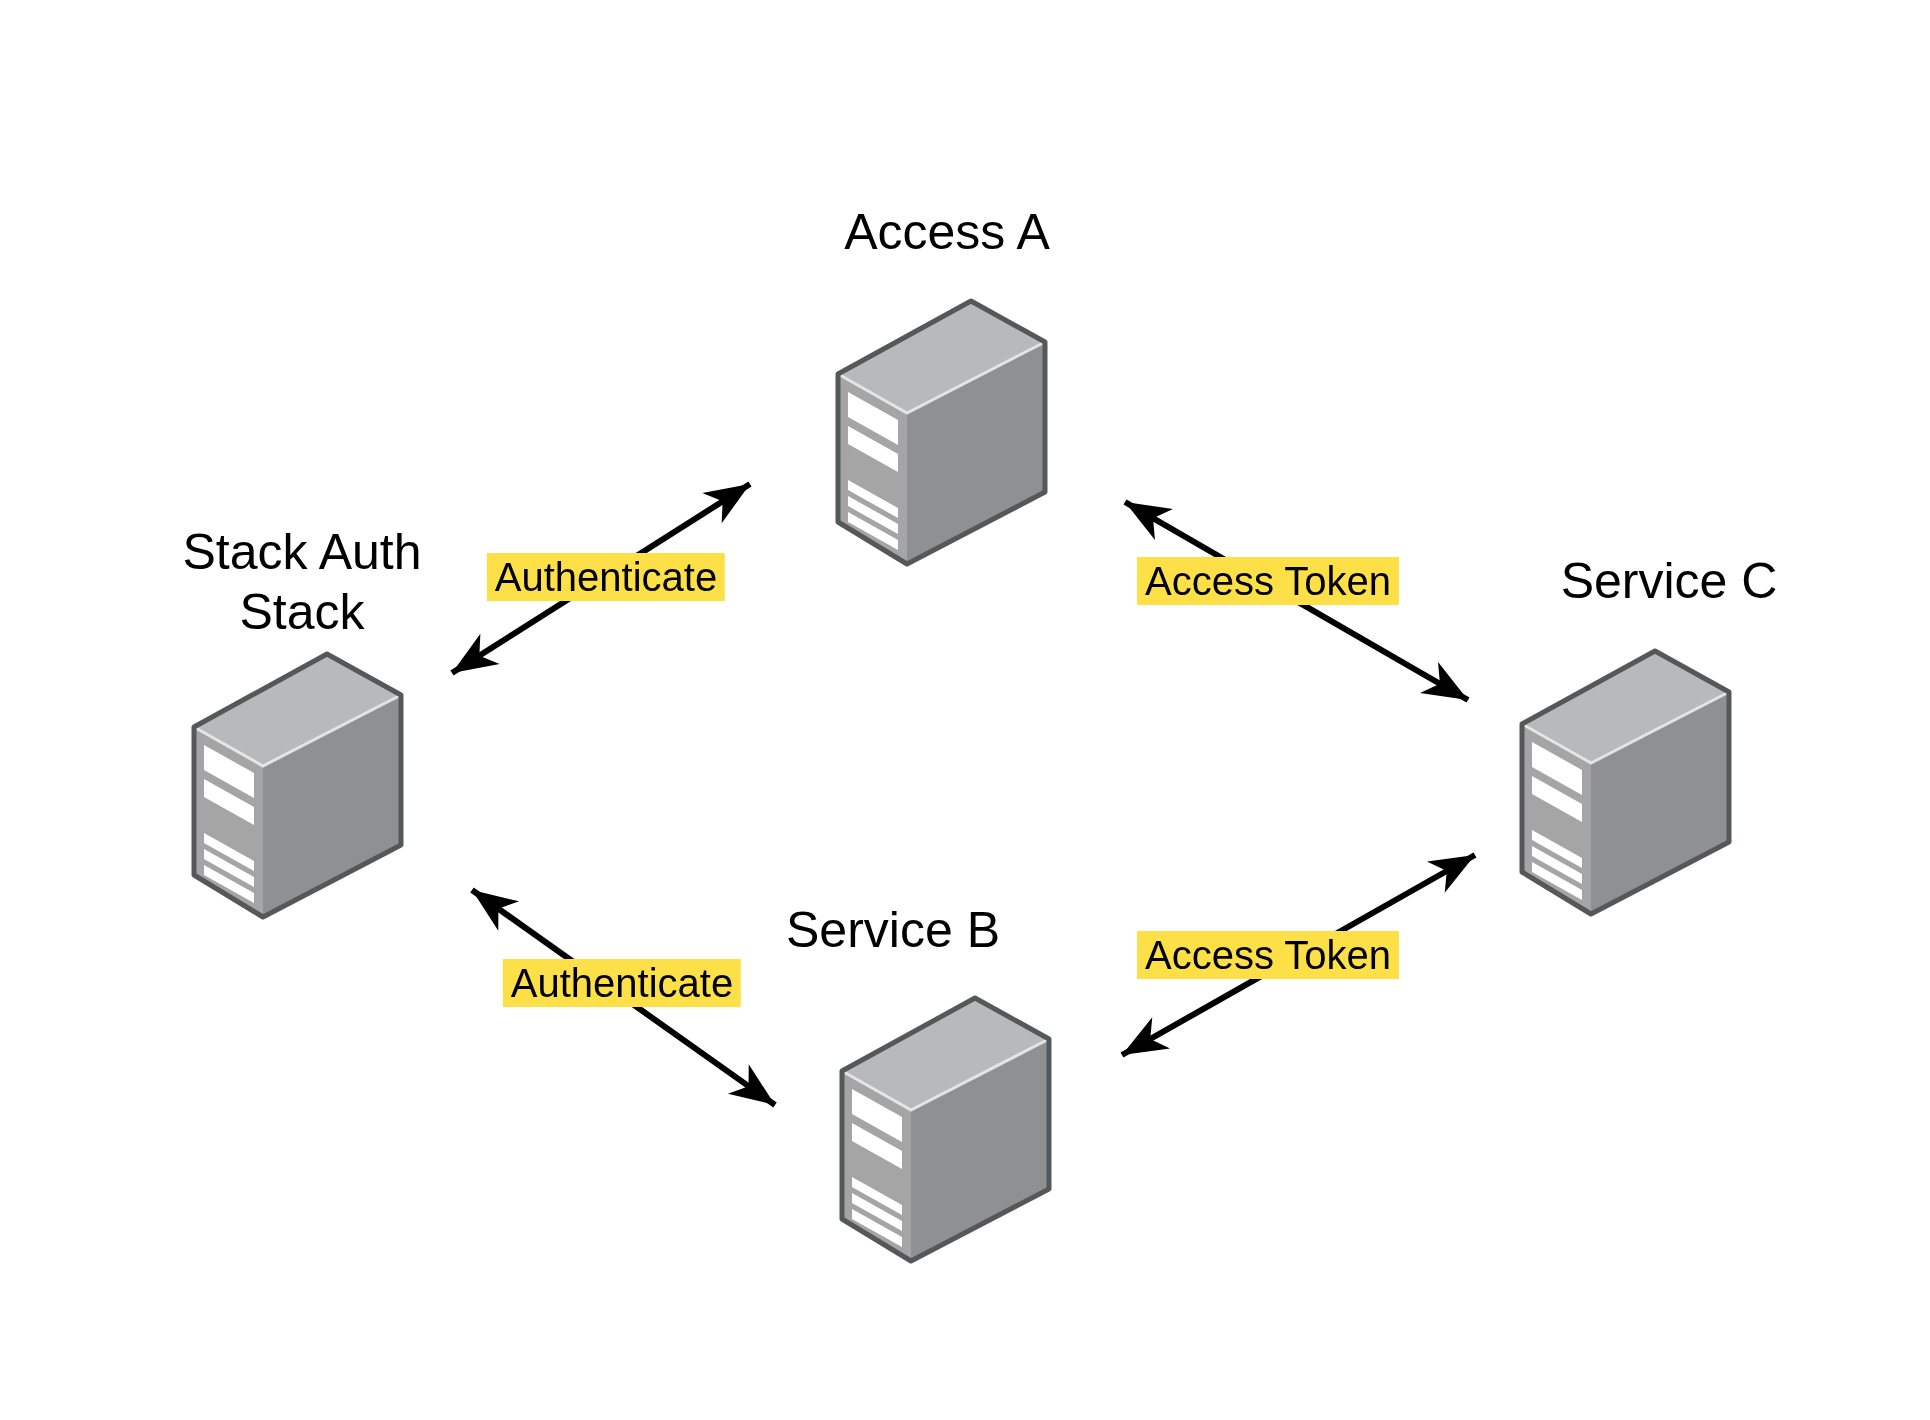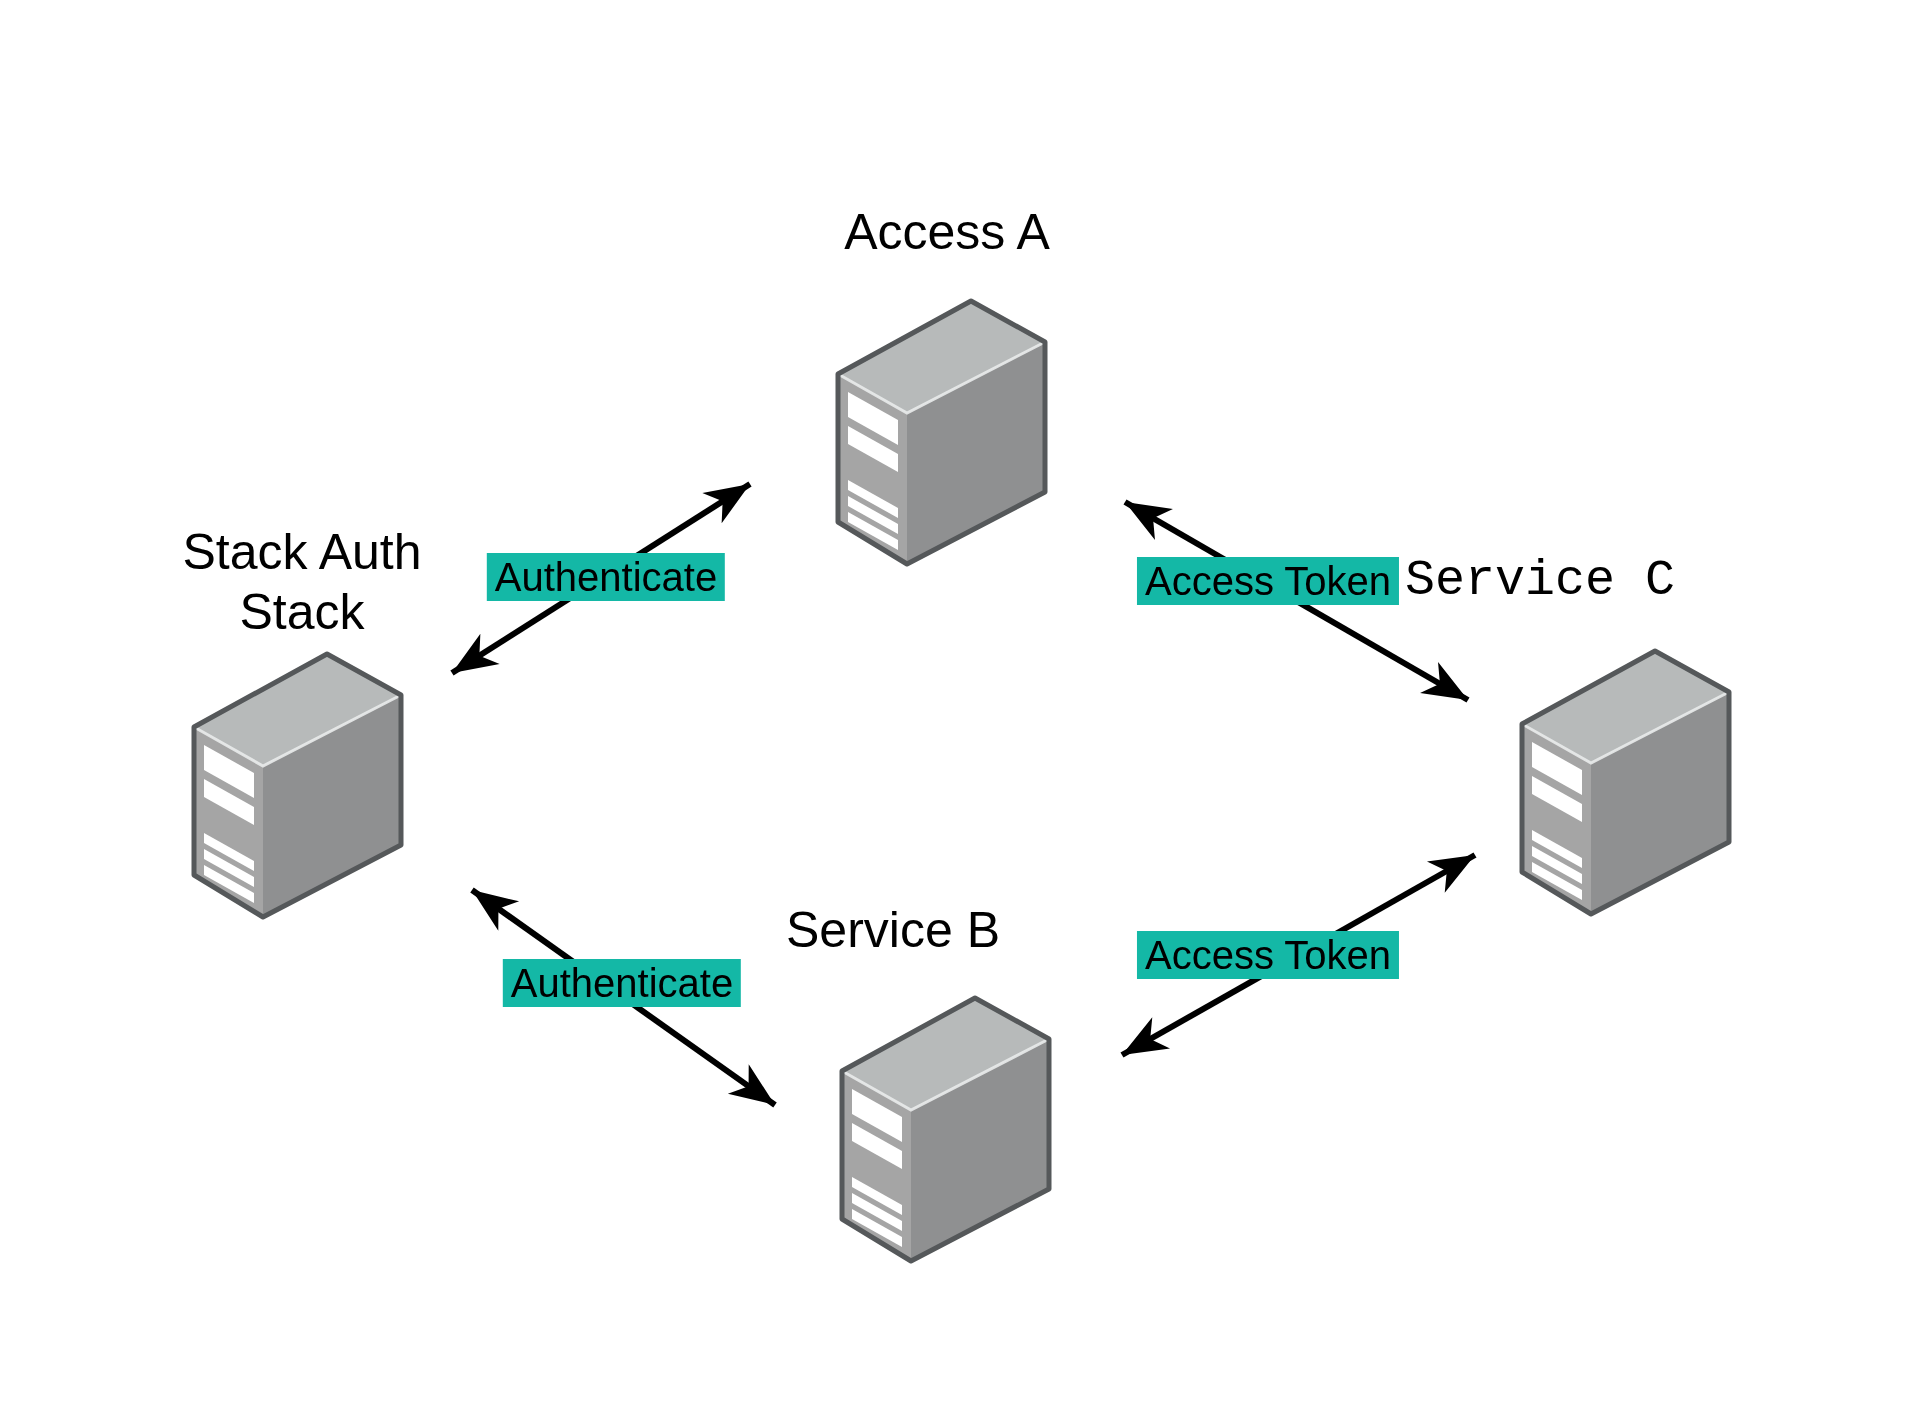--- a/index.html
+++ b/index.html
@@ -31,21 +31,21 @@
     white-space: nowrap;
     color: #000000;
   }
   .edge-label {
     position: absolute;
     transform: translate(-50%, -50%);
     font-size: 40px;
     line-height: 48px;
     text-align: center;
     white-space: nowrap;
-    background: #14b8a6;
+    background: #fde047;
     padding: 0 8px;
     color: #000000;
   }
 </style>
 </head>
 <body>
 
 <div id="canvas">
 
   <svg id="diagram-svg" width="1930" height="1420" viewBox="0 0 1930 1420">
@@ -88,21 +88,21 @@
 
   <div class="node-label" style="left:302px; top:582px;">
     <div>Stack Auth</div>
     <div>Stack</div>
   </div>
 
   <div class="node-label" style="left:947px; top:232px;">Access A</div>
 
   <div class="node-label" style="left:893px; top:930px;">Service B</div>
 
-  <div class="node-label" style="left:1540px; top:581px;font-family:Liberation Mono, monospace;">Service C</div>
+  <div class="node-label" style="left:1669px; top:581px;">Service C</div>
 
   <div class="edge-label" style="left:606px; top:577px;">Authenticate</div>
 
   <div class="edge-label" style="left:622px; top:983px;">Authenticate</div>
 
   <div class="edge-label" style="left:1268px; top:581px;">Access Token</div>
 
   <div class="edge-label" style="left:1268px; top:955px;">Access Token</div>
 
 </div>

